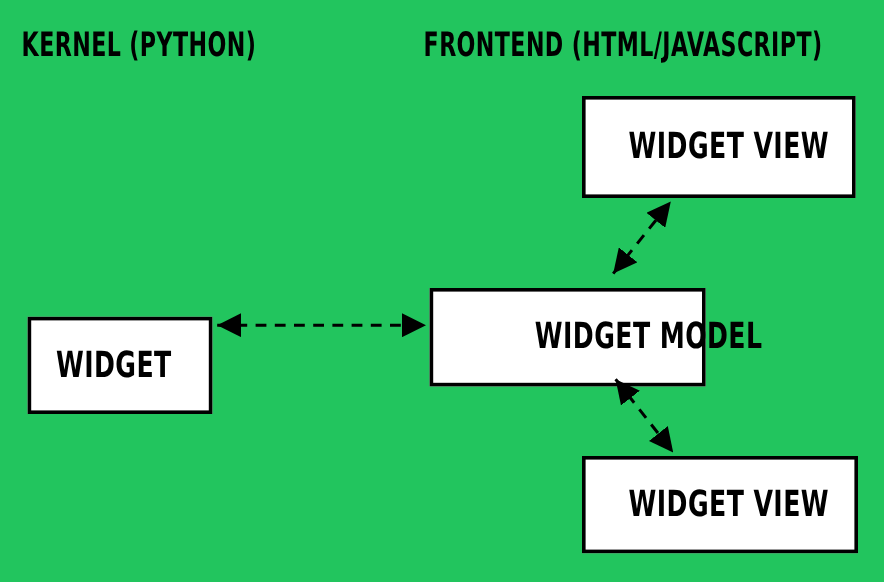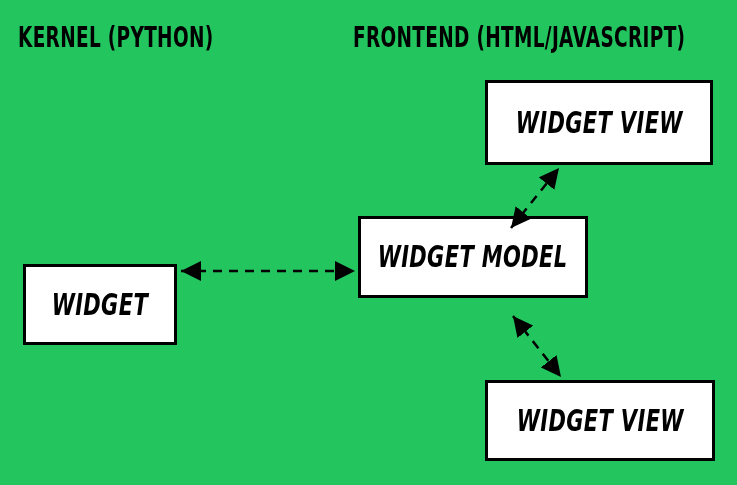--- a/index.html
+++ b/index.html
@@ -28,25 +28,23 @@
   }
   .heading-kernel   { left: 18px;  top: 24px; }
   .heading-frontend { left: 353px; top: 24px; }
   .node {
     position: absolute;
     box-sizing: border-box;
     border: 3px solid #000000;
     background: #ffffff;
     display: flex;
     align-items: center;
-    justify-content: center;
-    font-style: italic;
   }
   .node-widget           { left: 23px;  top: 231px; width: 154px; height: 81px; margin-top: 33px; }
-  .node-widget-model     { left: 358px; top: 216px; width: 230px; height: 82px; }
+  .node-widget-model     { left: 358px; top: 240px; width: 230px; height: 82px; padding-left: 44px; }
   .node-widget-view-top  { left: 485px; top: 80px;  width: 228px; height: 85px; }
   .node-widget-view-bot  { left: 485px; top: 380px; width: 230px; height: 81px; }
   .node-label {
     font-size: 30px;
     font-weight: bold;
     line-height: 1;
     white-space: nowrap;
     letter-spacing: 0.5px;
     transform: scaleX(0.7);
   }

